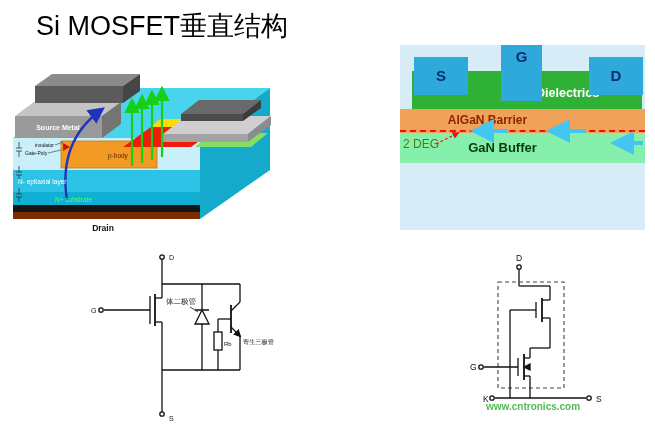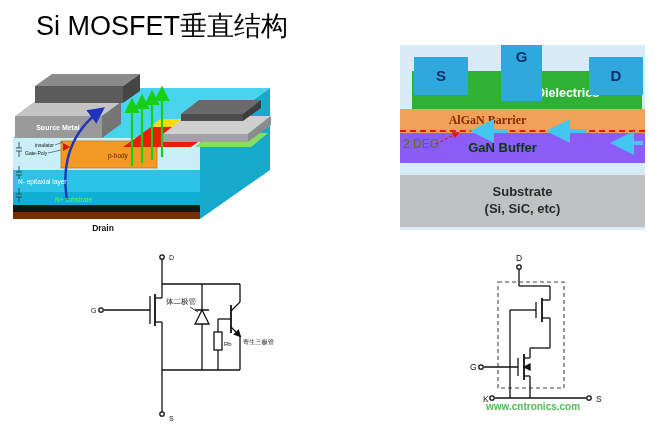--- a/index.html
+++ b/index.html
@@ -8,23 +8,23 @@
   .abs { position:absolute; }
   .title { position:absolute; top:1px; font-size:27px; color:#000; font-weight:400; white-space:nowrap; }
   svg text { font-family:"Liberation Sans",sans-serif; }
 
   
   #hemt-panel { position:absolute; left:400px; top:45px; width:245px; height:185px; background:#d8ecf7; }
   .hemt-contact { position:absolute; background:#2fa8dc; color:#0b2e6e; font-weight:700; font-size:15px; text-align:center; }
   #hemt-dielectric { position:absolute; left:12px; top:26px; width:230px; height:38px; background:#2eb135; }
   #hemt-dielectric span { position:absolute; left:124px; top:15px; color:#fff; font-weight:700; font-size:12.5px; }
   #hemt-algan { position:absolute; left:0; top:64px; width:245px; height:24px; background:#f0a358; }
-  #hemt-algan span { position:absolute; left:0; right:70px; top:4px; text-align:center; color:#8b2500; font-weight:700; font-size:12px;font-family:Liberation Serif, serif; }
+  #hemt-algan span { position:absolute; left:0; right:70px; top:4px; text-align:center; color:#8b2500; font-weight:700; font-size:12px; }
   #hemt-deg-line { position:absolute; left:0; right:0; top:85px; border-top:2px dashed #ee1111; }
-  #hemt-buffer { position:absolute; left:0; top:88px; width:245px; height:30px; background:#8b5cf6; }
+  #hemt-buffer { position:absolute; left:0; top:88px; width:245px; height:30px; background:#86efac; }
   #hemt-buffer span { position:absolute; left:0; right:40px; top:7px; text-align:center; color:#083a0c; font-weight:700; font-size:13px; }
   #hemt-2deg { position:absolute; left:3px; top:92px; color:#4d7c0f; font-weight:400; font-size:12px; }
   #hemt-substrate { position:absolute; left:0; top:130px; width:245px; height:52px; background:#bfc1c3; text-align:center; color:#2a2a2a; font-weight:700; font-size:13px; padding-top:9px; line-height:1.3; }
   #hemt-arrows { position:absolute; left:0; top:0; width:245px; height:185px; pointer-events:none; }
 
   #watermark { position:absolute; left:486px; top:401px; font-size:10px; font-weight:700; color:#44b549; opacity:.92; white-space:nowrap; }
 </style>
 </head>
 <body>
 
@@ -138,24 +138,20 @@
       <span>D</span>
     </div>
     <div id="hemt-algan">
       <span>AlGaN Barrier</span>
     </div>
     <div id="hemt-deg-line"></div>
     <div id="hemt-buffer">
       <span>GaN Buffer</span>
     </div>
     <div id="hemt-2deg">2 DEG</div>
-    <div id="hemt-substrate">
-      <div>Substrate</div>
-      <div>(Si, SiC, etc)</div>
-    </div>
     <svg id="hemt-arrows" viewBox="0 0 245 185">
       <defs>
         <marker id="ah-cyan" markerWidth="6" markerHeight="6" refX="4.5" refY="3" orient="auto">
           <polygon points="0,0 6,3 0,6" fill="#43c6f2"></polygon>
         </marker>
         <marker id="ah-red" markerWidth="6" markerHeight="6" refX="4.5" refY="3" orient="auto">
           <polygon points="0,0 6,3 0,6" fill="#ee1111"></polygon>
         </marker>
       </defs>
       <line x1="108" y1="86" x2="76" y2="86" stroke="#43c6f2" stroke-width="4" marker-end="url(#ah-cyan)"></line>

